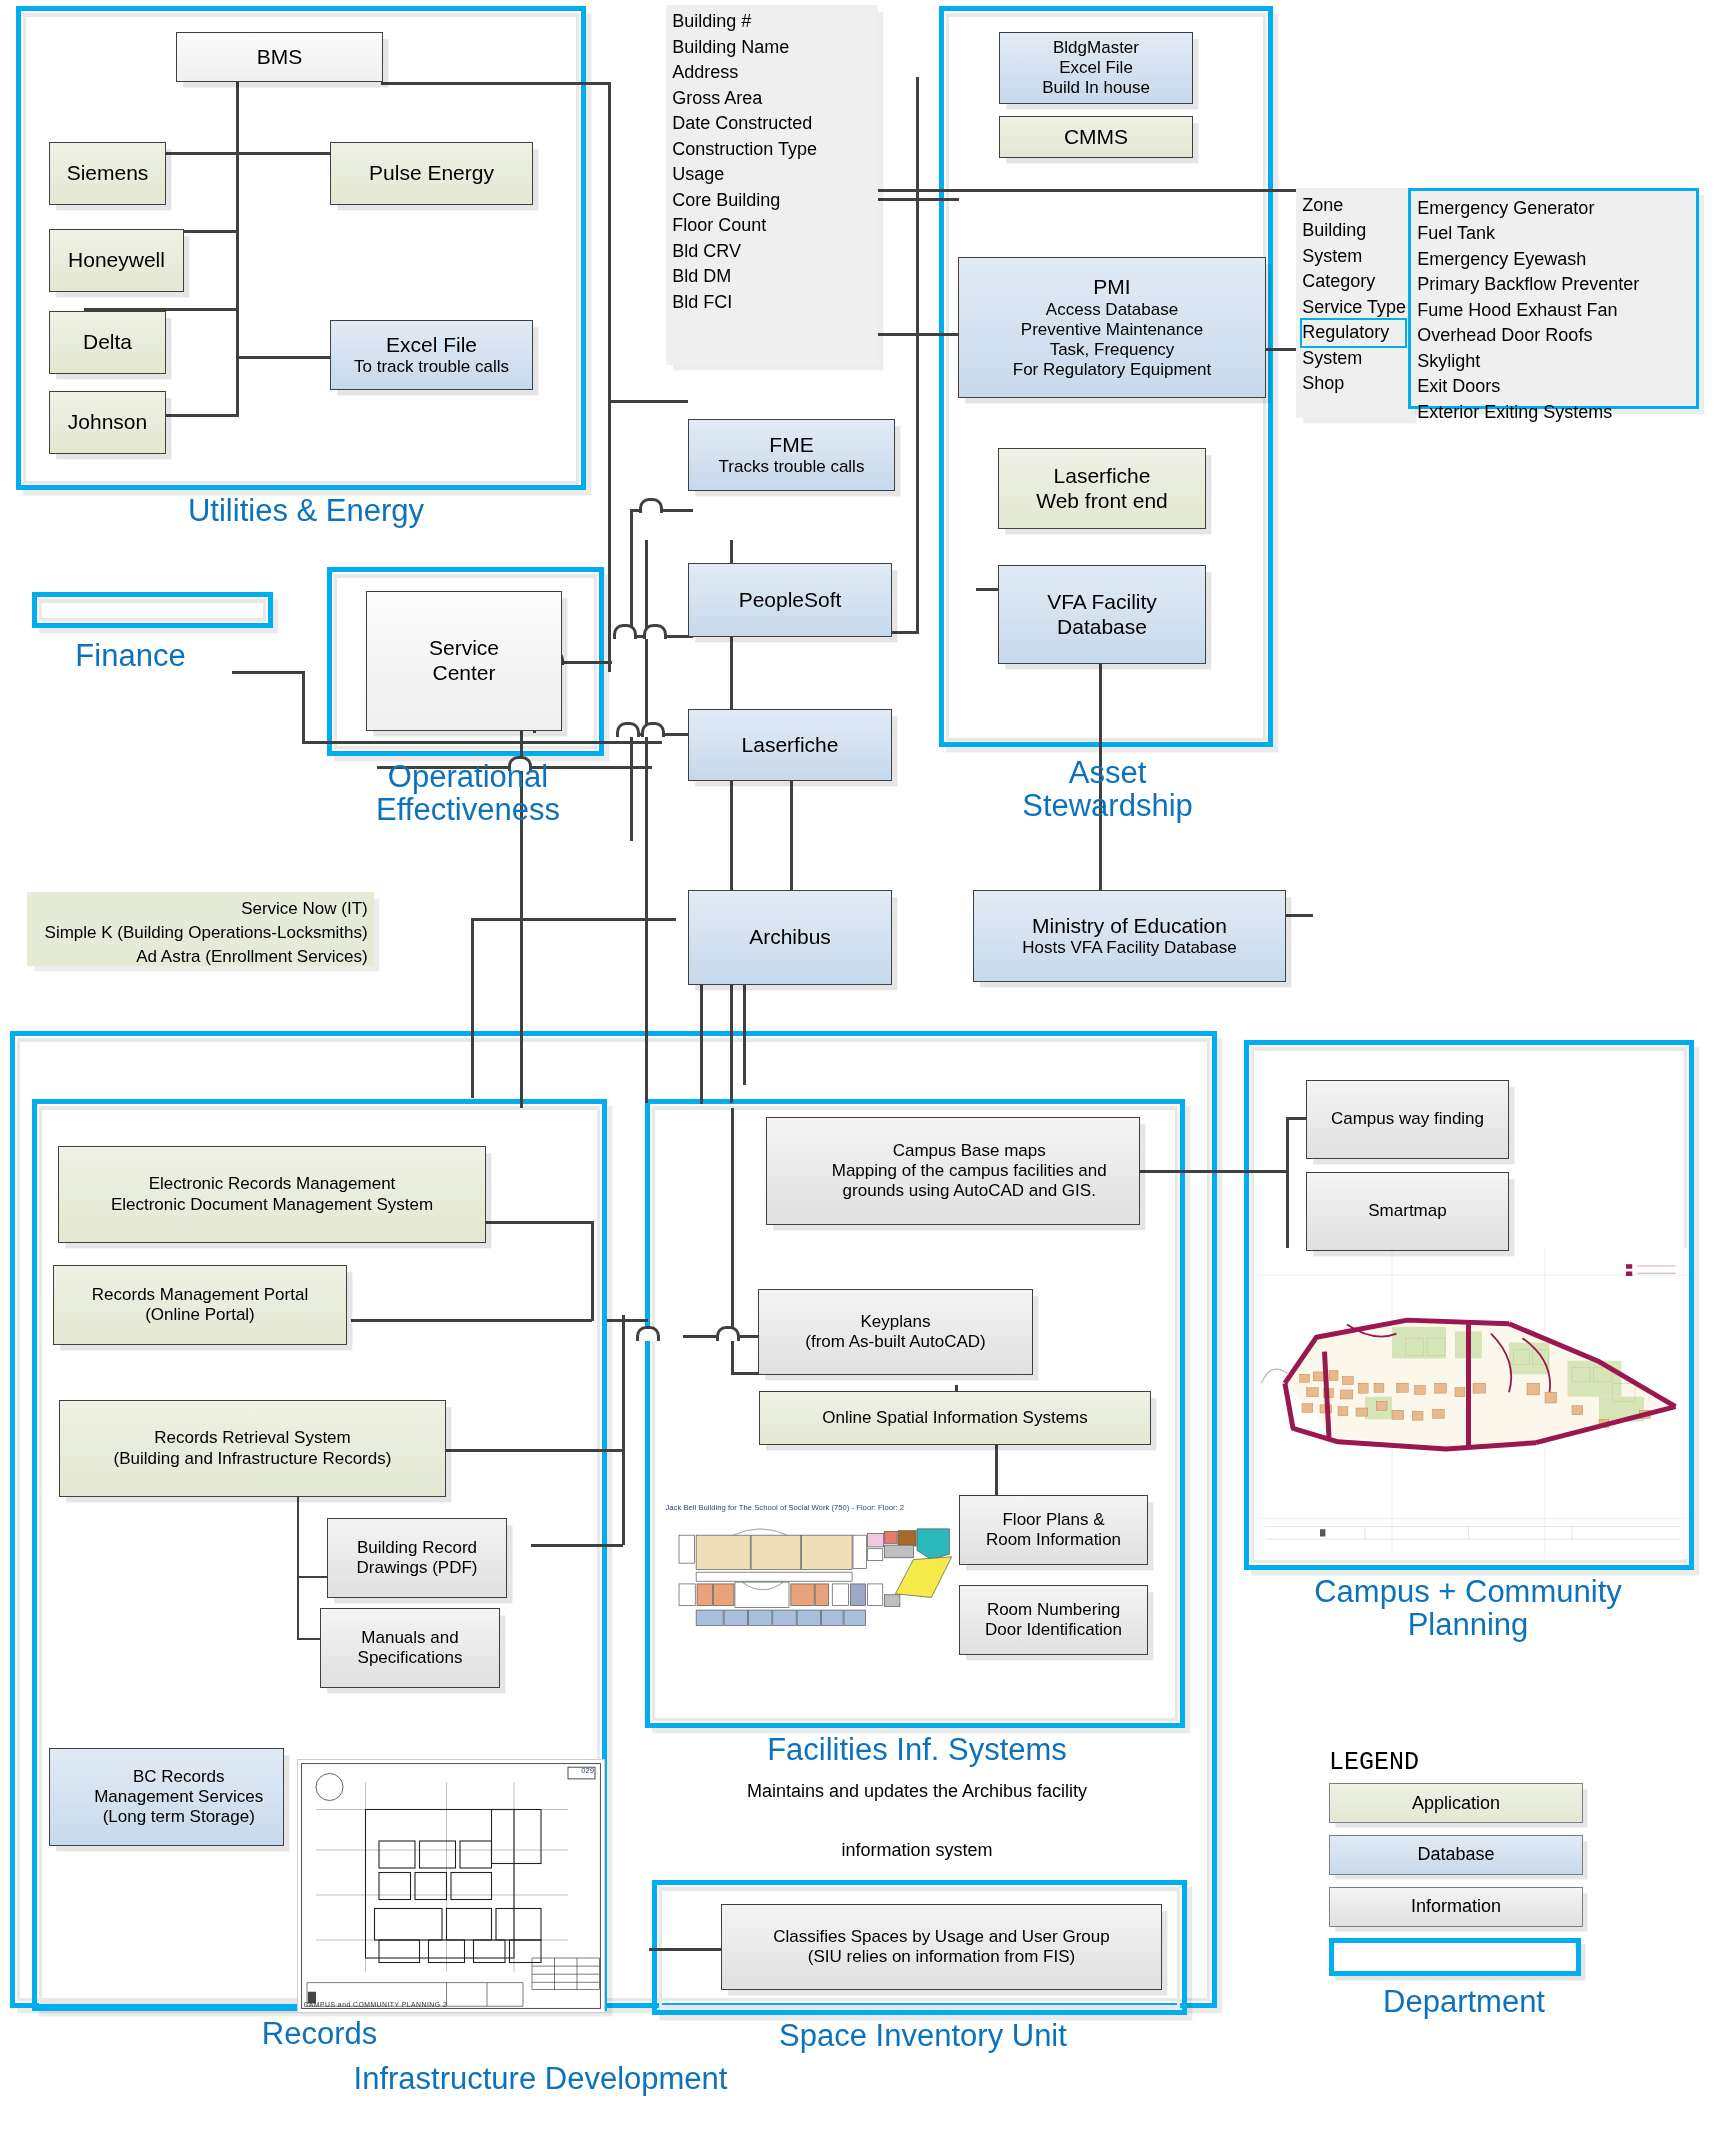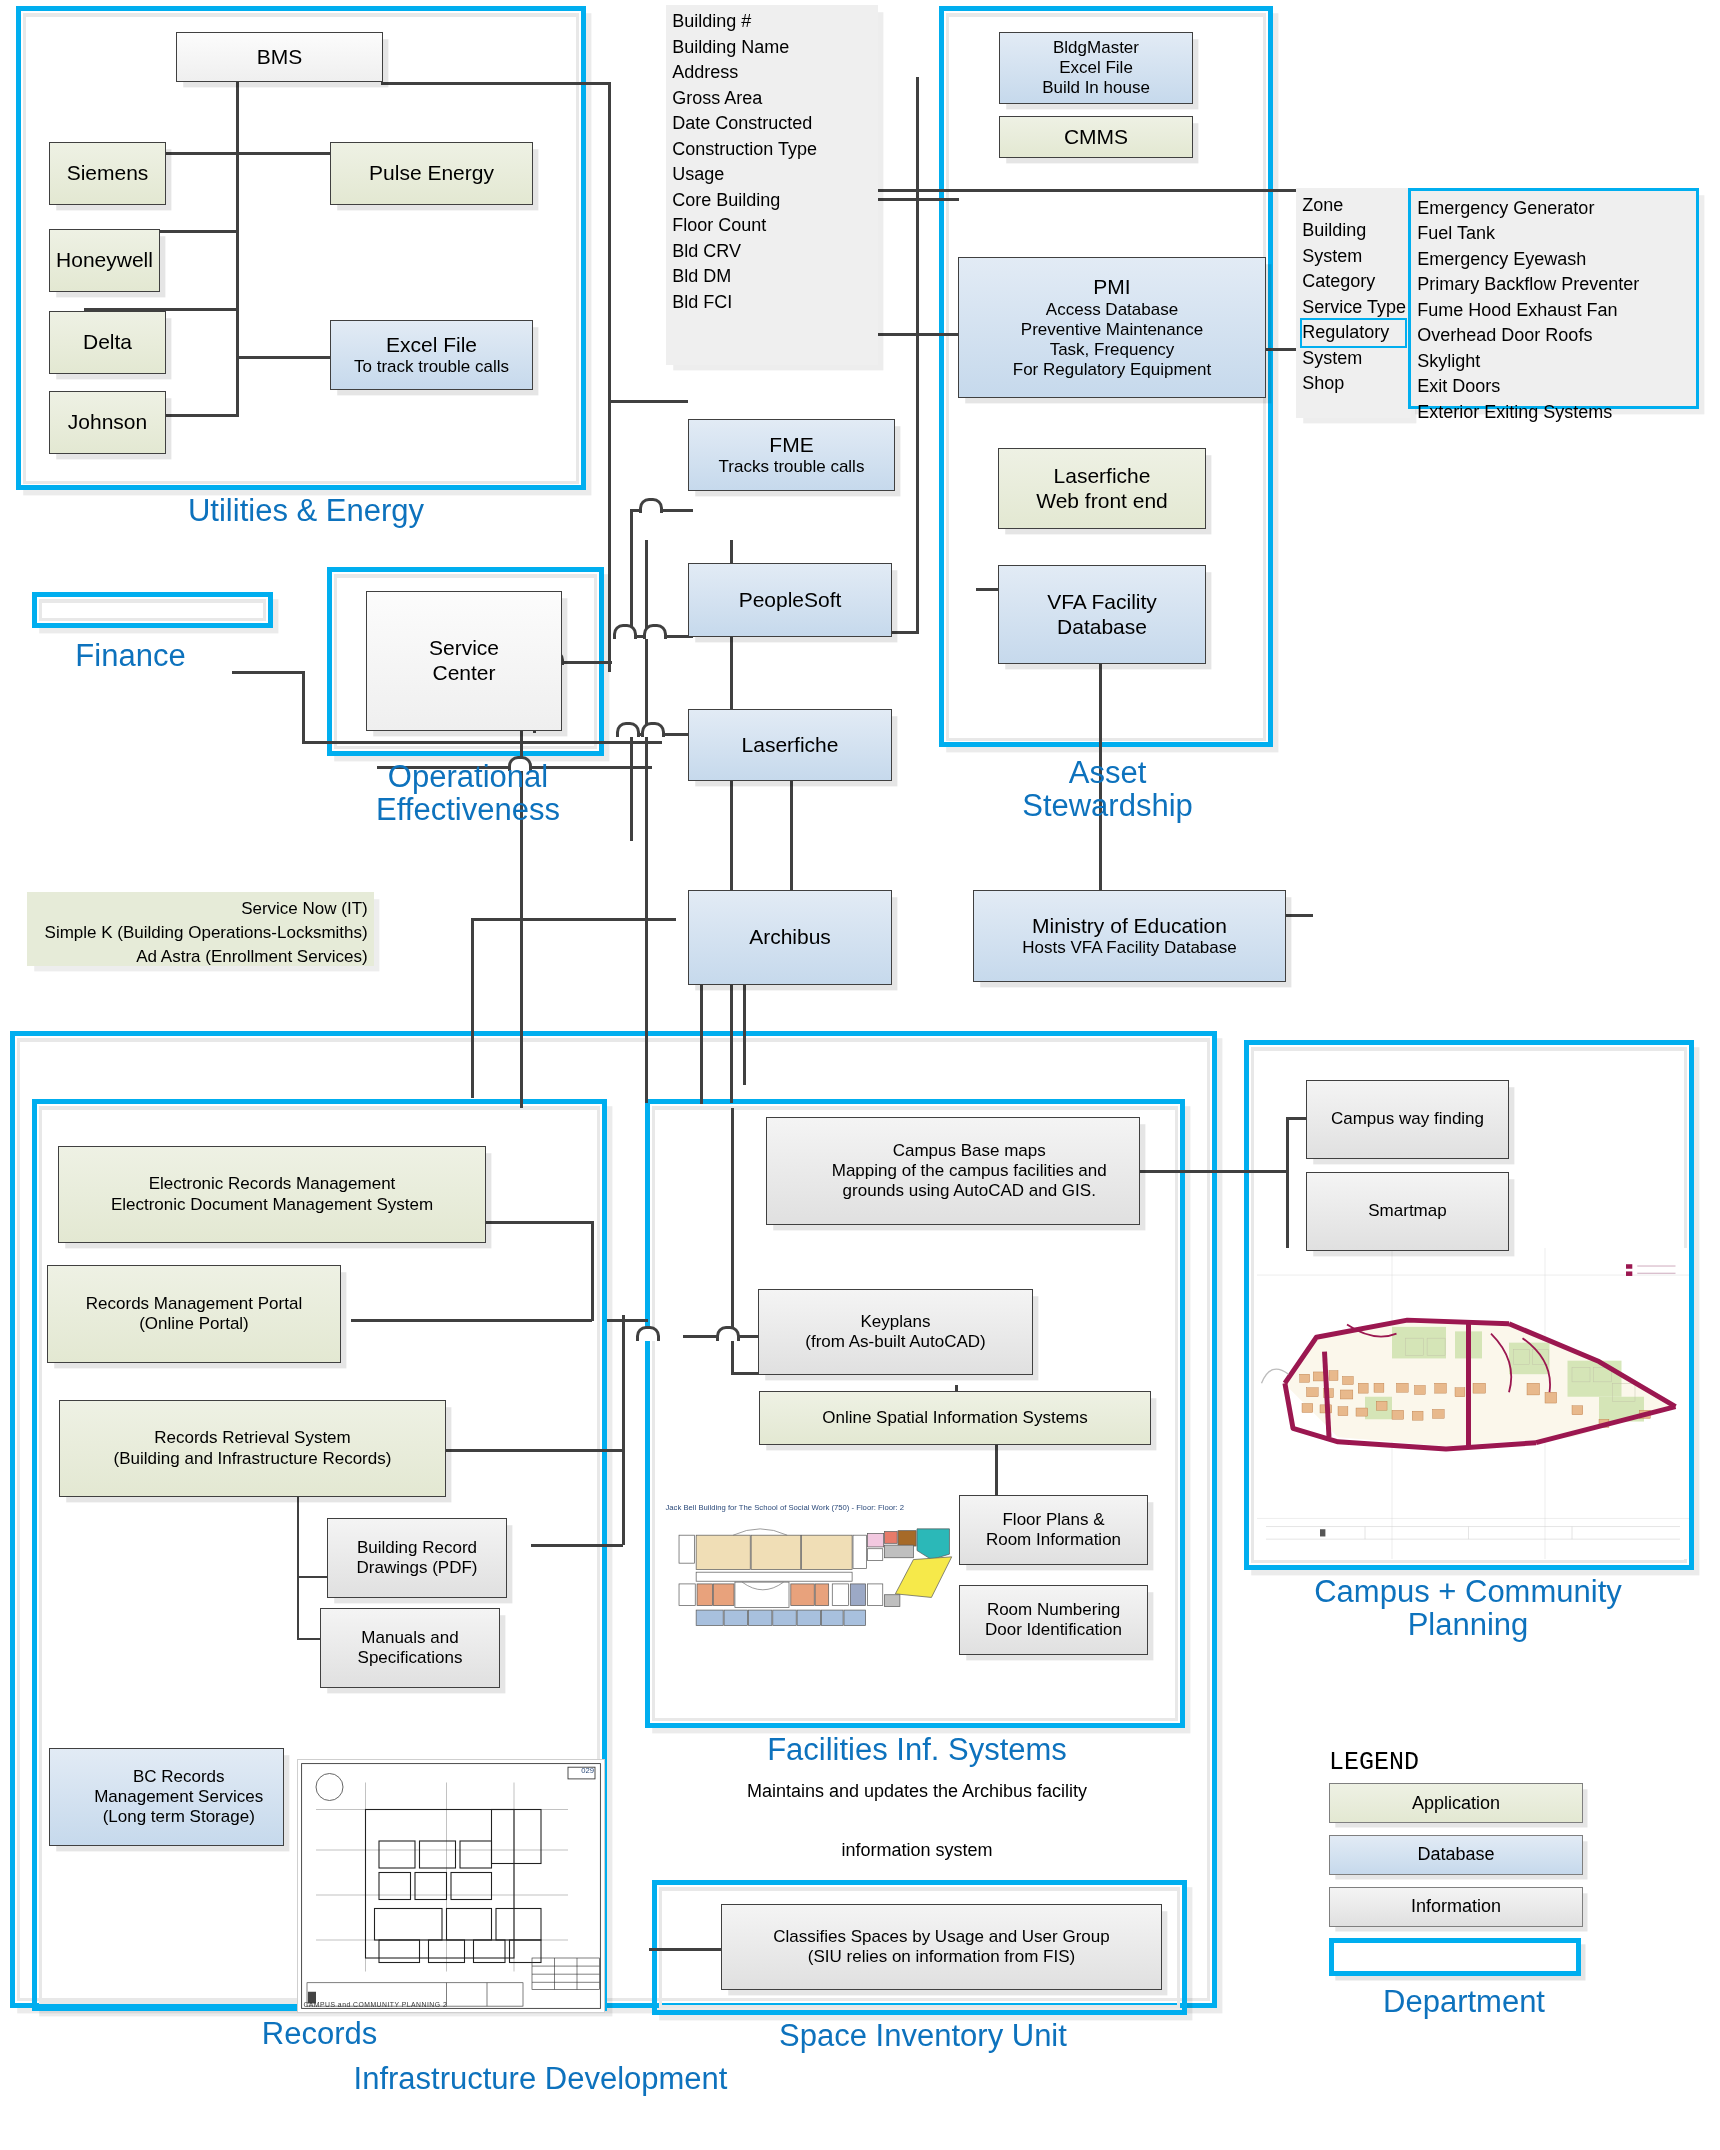--- a/index.html
+++ b/index.html
@@ -284,21 +284,21 @@
   <div class="hop" style="left:636px;top:1326px;"></div>
   <div class="hop" style="left:716px;top:1326px;"></div>
 
   <div class="box plain" style="left:176px;top:32px;width:207px;height:50px;">
     <span class="t1">BMS</span>
   </div>
 
   <div class="box app" style="left:49px;top:142px;width:117px;height:63px;">
     <span class="t1">Siemens</span>
   </div>
-  <div class="box app" style="left:49px;top:229px;width:111px;height:63px;">
+  <div class="box app" style="left:49px;top:229px;width:135px;height:63px;">
     <span class="t1">Honeywell</span>
   </div>
   <div class="box app" style="left:49px;top:311px;width:117px;height:63px;">
     <span class="t1">Delta</span>
   </div>
   <div class="box app" style="left:49px;top:391px;width:117px;height:63px;">
     <span class="t1">Johnson</span>
   </div>
   <div class="box app" style="left:330px;top:142px;width:203px;height:63px;">
     <span class="t1">Pulse Energy</span>
@@ -397,21 +397,21 @@
   <div class="listbox rt" style="left:27px;top:892px;width:347px;height:74px;background:#E6EBD8;font-size:17px;">
     <div>Service Now (IT)</div>
     <div>Simple K (Building Operations-Locksmiths)</div>
     <div>Ad Astra (Enrollment Services)</div>
   </div>
 
   <div class="box app" style="left:58px;top:1146px;width:428px;height:97px;">
     <span class="t2">Electronic Records Management</span>
     <span class="t2">Electronic Document Management System</span>
   </div>
-  <div class="box app" style="left:47px;top:1265px;width:294px;height:98px;text-align:center;">
+  <div class="box app" style="left:53px;top:1265px;width:294px;height:80px;text-align:center;">
     <span class="t2">Records Management Portal</span>
     <span class="t2">(Online Portal)</span>
   </div>
   <div class="box app" style="left:59px;top:1400px;width:387px;height:97px;">
     <span class="t2">Records Retrieval System</span>
     <span class="t2">(Building and Infrastructure Records)</span>
   </div>
   <div class="box info" style="left:327px;top:1518px;width:180px;height:80px;">
     <span class="t2">Building Record</span>
     <span class="t2">Drawings (PDF)</span>

